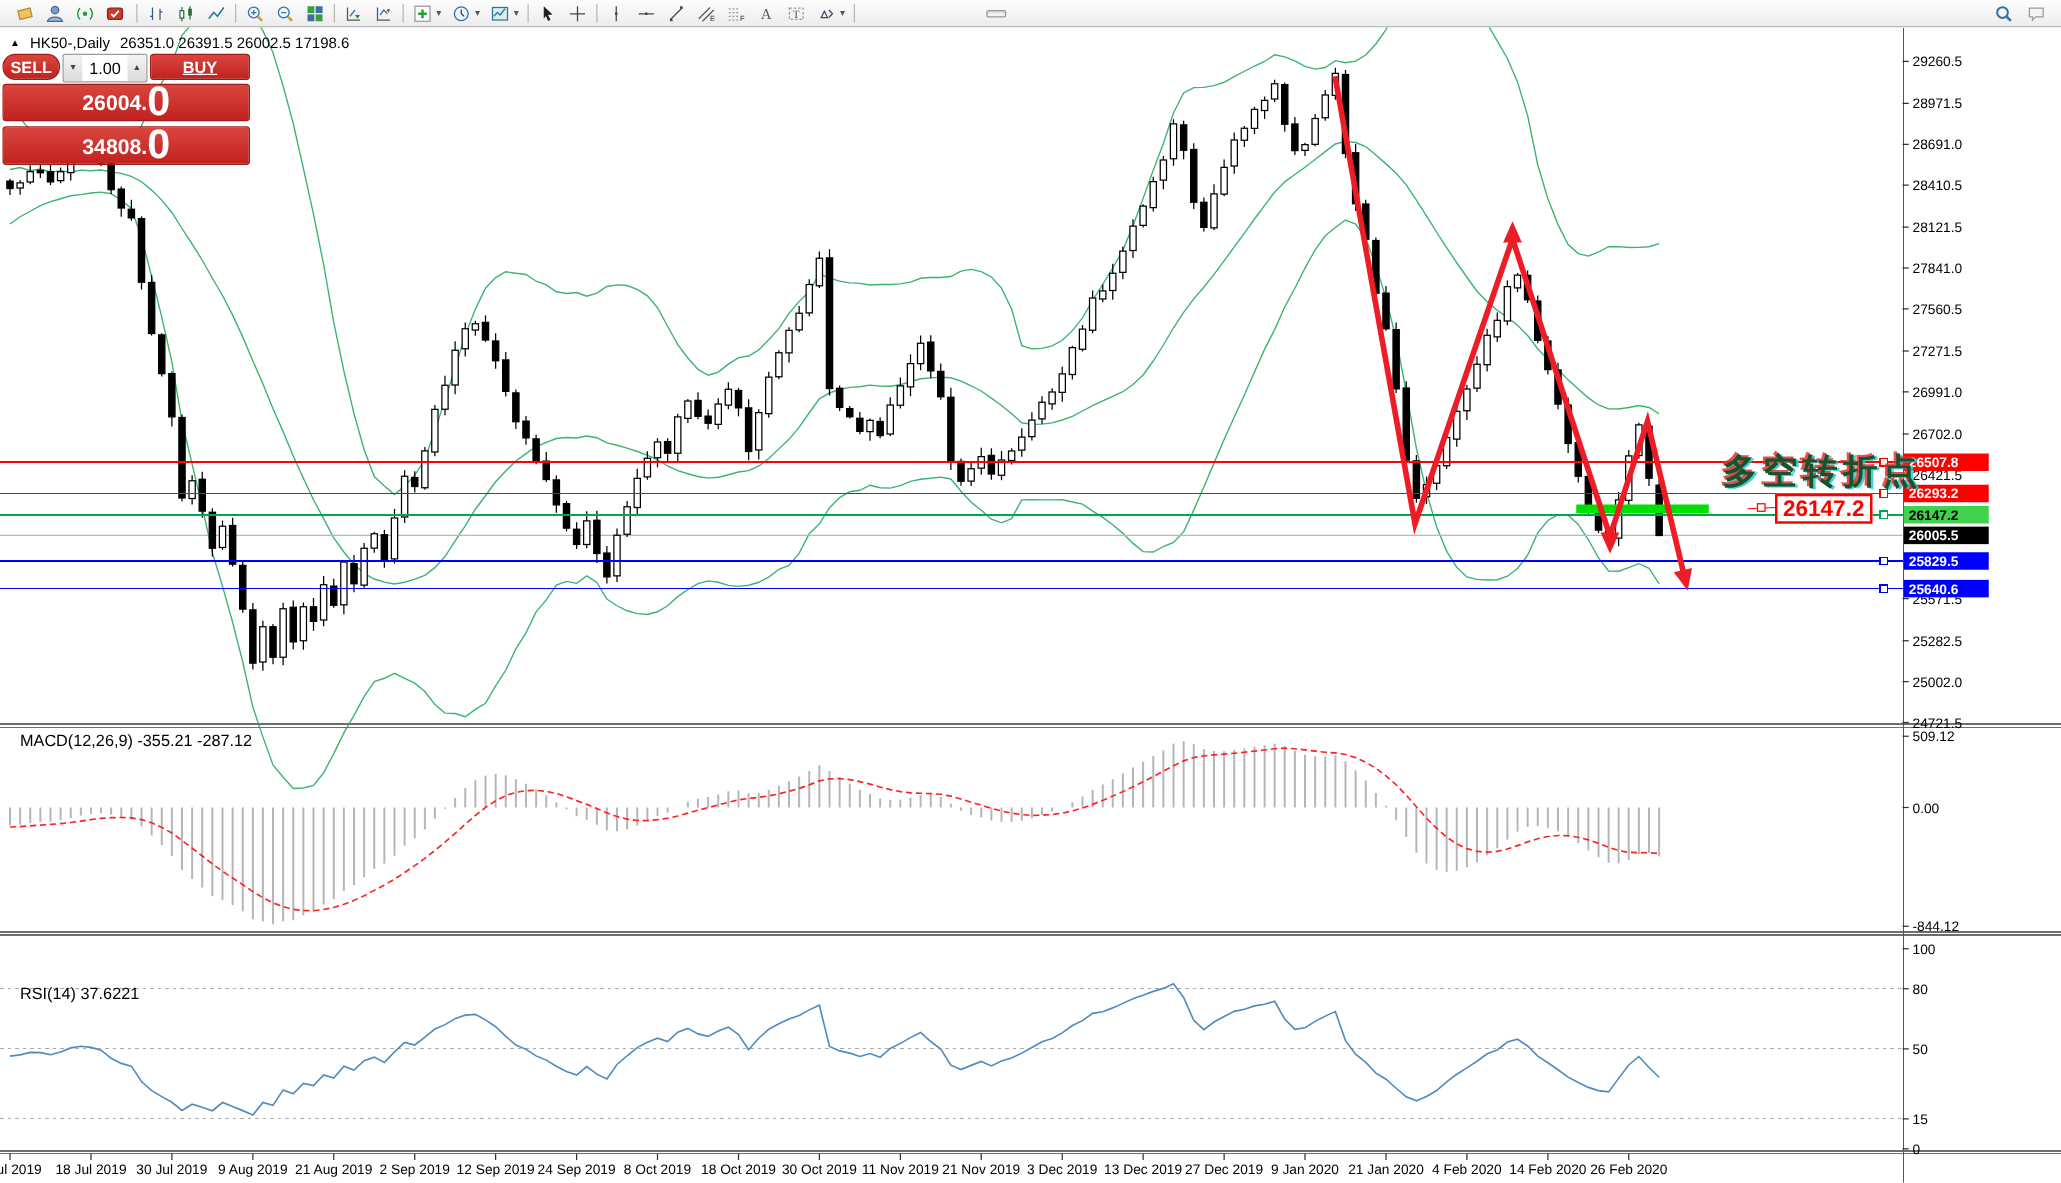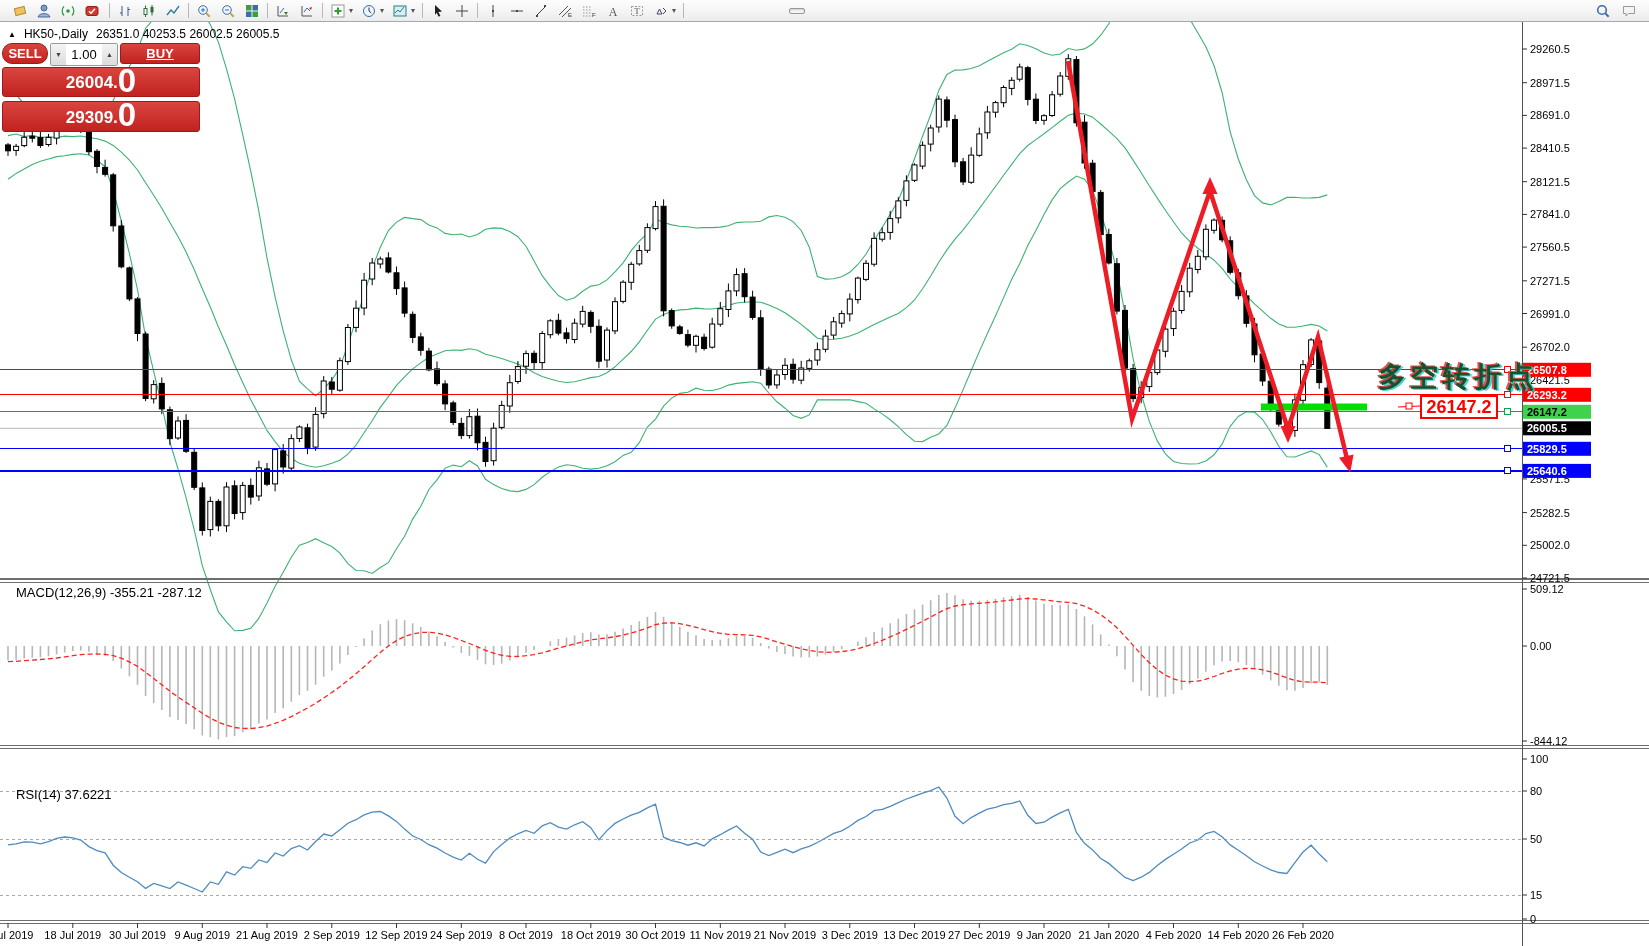--- a/index.html
+++ b/index.html
@@ -944,40 +944,40 @@
         <line x1="1238.3" y1="922" x2="1238.3" y2="927" stroke="#333"></line>
         <text x="1238.3" y="938" text-anchor="middle">14 Feb 2020</text>
         <line x1="1303.0" y1="922" x2="1303.0" y2="927" stroke="#333"></line>
         <text x="1303.0" y="938" text-anchor="middle">26 Feb 2020</text>
       </g>
     </svg>
 
   <div class="chart-title">
     <span class="tri">▲</span>
     <span>HK50-,Daily</span>
-    <span>26351.0 40253.5 26002.5 26005.5</span>
+    <span>26351.0 26391.5 26002.5 17198.6</span>
   </div>
 
   <div id="trade-panel">
     <div class="tp-row1">
       <div id="sell-btn" class="btn-red">SELL</div>
       <div class="vol-stepper">
         <button class="vol-btn">▼</button>
         <div class="vol-val">1.00</div>
         <button class="vol-btn">▲</button>
       </div>
       <div id="buy-btn" class="btn-red">BUY</div>
     </div>
     <div class="tp-row2">
       <div class="price-box btn-red">
         <span class="sm">26004.</span>
           <span class="big">0</span>
       </div>
       <div class="price-box btn-red">
-        <span class="sm">29309.</span>
+        <span class="sm">34808.</span>
           <span class="big">0</span>
       </div>
     </div>
   </div>
 
   <div class="pane-label" style="top:563px;">MACD(12,26,9) -355.21 -287.12</div>
   <div class="pane-label" style="top:730px;margin-top:35px;">RSI(14) 37.6221</div>
 
   <div id="callout">多空转折点</div>
   <div id="price-tag">26147.2</div>

